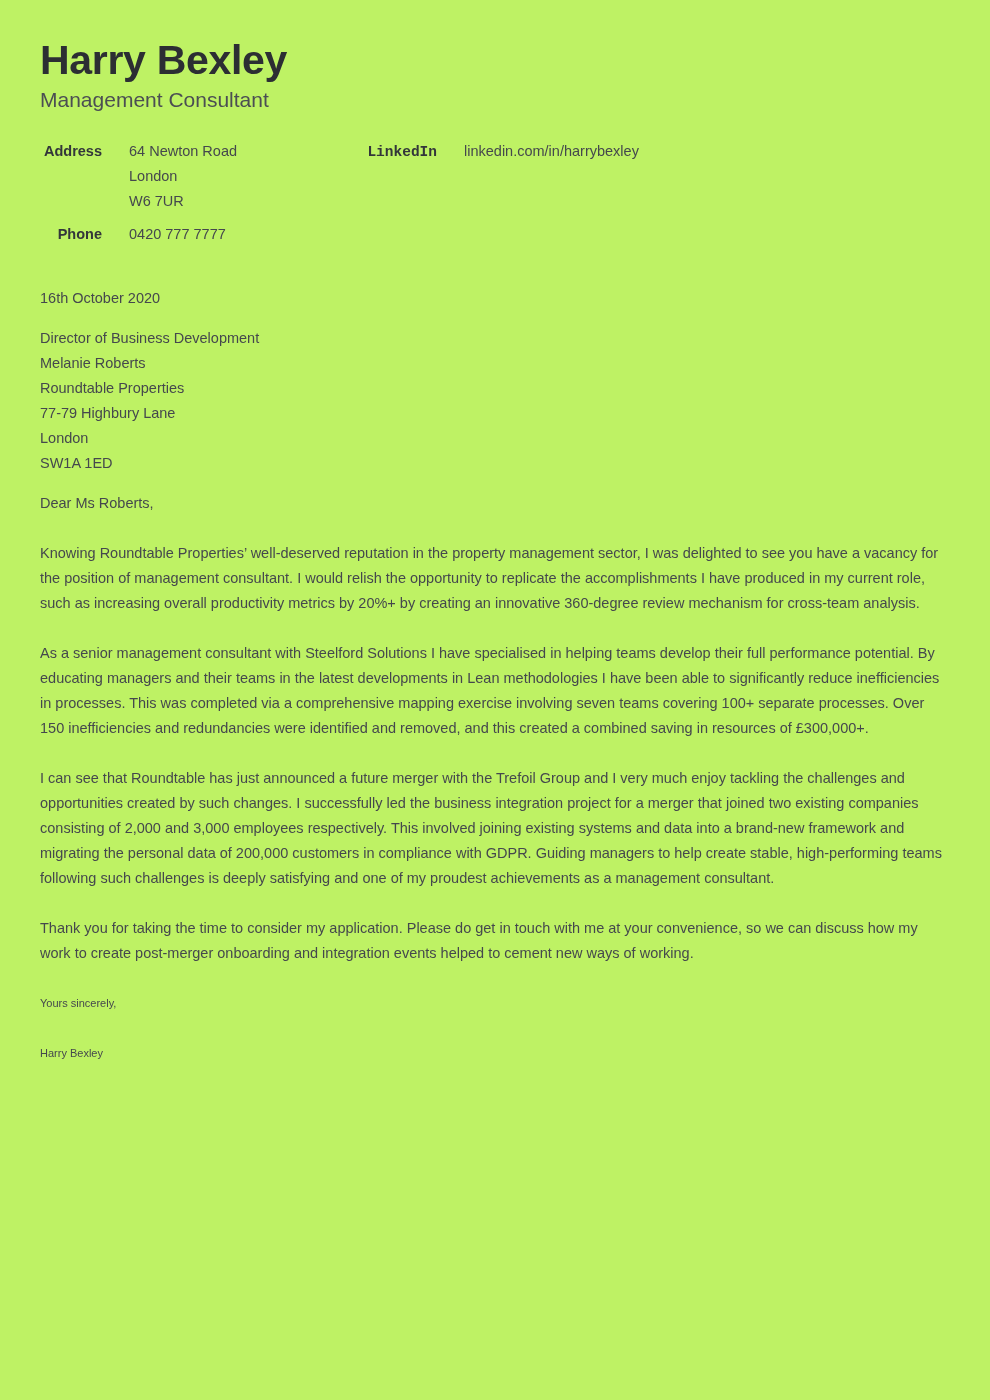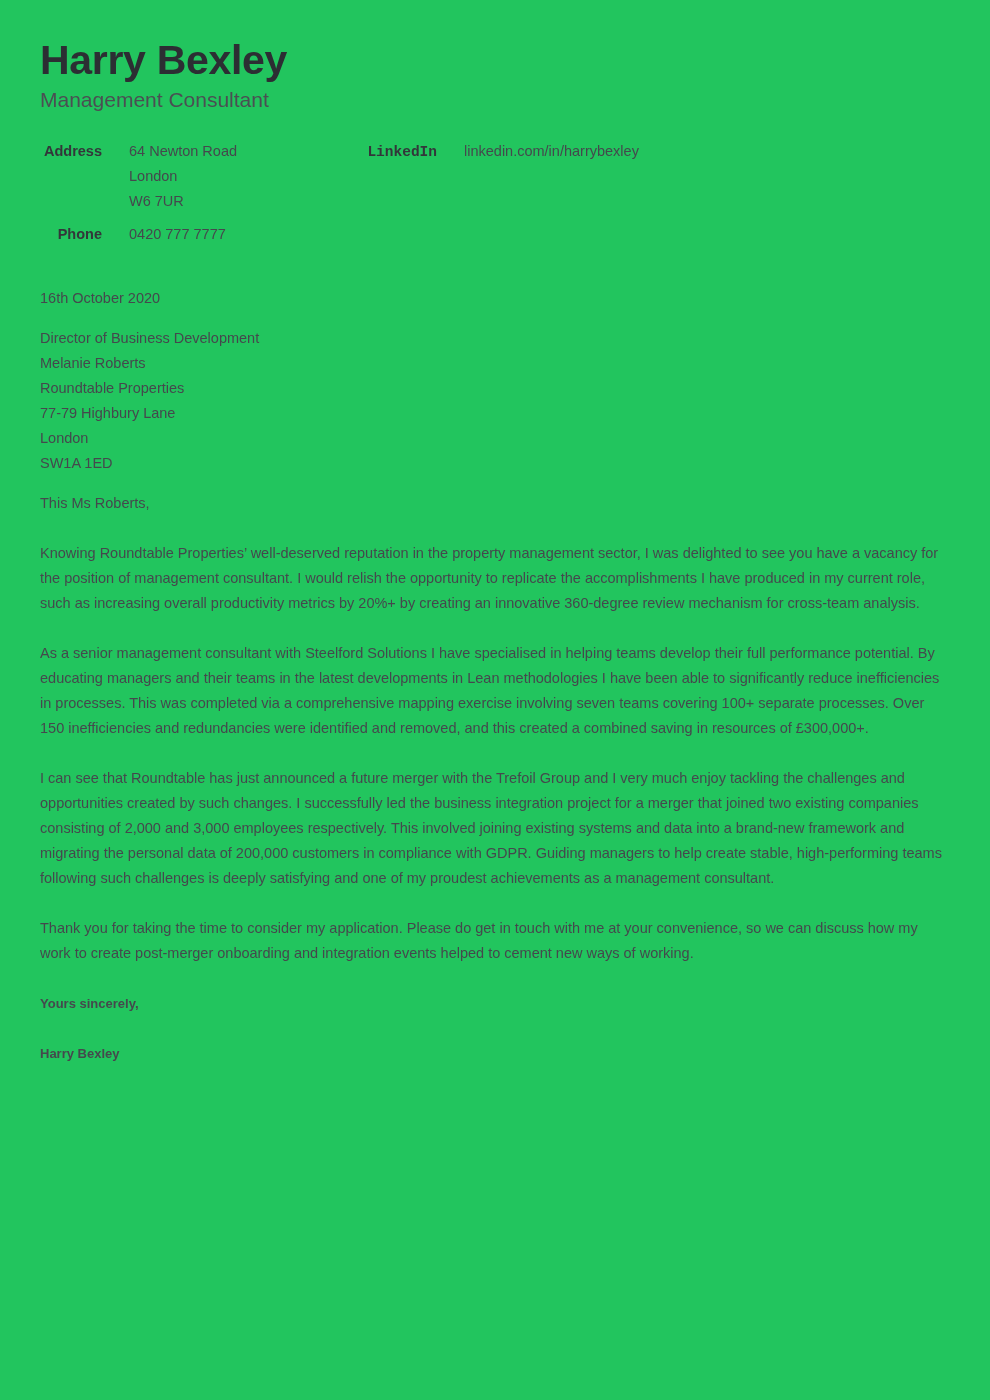--- a/index.html
+++ b/index.html
@@ -12,21 +12,21 @@
     height: 1400px;
     font-family: "Liberation Sans", sans-serif;
     color: #3a3d42;
     -webkit-font-smoothing: antialiased;
   }
 
   .page {
     position: relative;
     width: 990px;
     height: 1400px;
-    background: #22c55e;
+    background: #bef264;
     box-sizing: border-box;
     padding: 0 42px 0 40px;
   }
 
   
   .header {
     padding-top: 36px;
   }
   .name {
     font-size: 41px;
@@ -118,24 +118,23 @@
     line-height: 25px;
     margin: 0 0 25px 0;
     text-align: left;
     max-width: 910px;
   }
   .para:last-child { margin-bottom: 0; }
 
   .closing { margin-top: 25px; }
   .closing .cline {
     display: block;
-    font-size: 13px;
-    color: #45484d;
-    line-height: 25px;
-    font-weight: bold;
+    font-size: 11px;
+    color: #45484d;
+    line-height: 25px;
   }
   .closing .sign-name { margin-top: 25px; }
 </style>
 </head>
 <body>
 
 <div class="page">
 
   <div class="header">
     <h1 class="name">Harry Bexley</h1>
@@ -180,21 +179,21 @@
 
     <div class="recipient">
       <span class="rline">Director of Business Development</span>
       <span class="rline">Melanie Roberts</span>
       <span class="rline">Roundtable Properties</span>
       <span class="rline">77-79 Highbury Lane</span>
       <span class="rline">London</span>
       <span class="rline">SW1A 1ED</span>
     </div>
 
-    <div class="salutation">This Ms Roberts,</div>
+    <div class="salutation">Dear Ms Roberts,</div>
 
     <div class="body-paragraphs">
       <p class="para">Knowing Roundtable Properties’ well-deserved reputation in the property management sector, I was delighted to see you have a vacancy for the position of management consultant. I would relish the opportunity to replicate the accomplishments I have produced in my current role, such as increasing overall productivity metrics by 20%+ by creating an innovative 360-degree review mechanism for cross-team analysis.</p>
       <p class="para">As a senior management consultant with Steelford Solutions I have specialised in helping teams develop their full performance potential. By educating managers and their teams in the latest developments in Lean methodologies I have been able to significantly reduce inefficiencies in processes. This was completed via a comprehensive mapping exercise involving seven teams covering 100+ separate processes. Over 150 inefficiencies and redundancies were identified and removed, and this created a combined saving in resources of £300,000+.</p>
       <p class="para">I can see that Roundtable has just announced a future merger with the Trefoil Group and I very much enjoy tackling the challenges and opportunities created by such changes. I successfully led the business integration project for a merger that joined two existing companies consisting of 2,000 and 3,000 employees respectively. This involved joining existing systems and data into a brand-new framework and migrating the personal data of 200,000 customers in compliance with GDPR. Guiding managers to help create stable, high-performing teams following such challenges is deeply satisfying and one of my proudest achievements as a management consultant.</p>
       <p class="para">Thank you for taking the time to consider my application. Please do get in touch with me at your convenience, so we can discuss how my work to create post-merger onboarding and integration events helped to cement new ways of working.</p>
     </div>
 
     <div class="closing">
       <span class="cline">Yours sincerely,</span>

